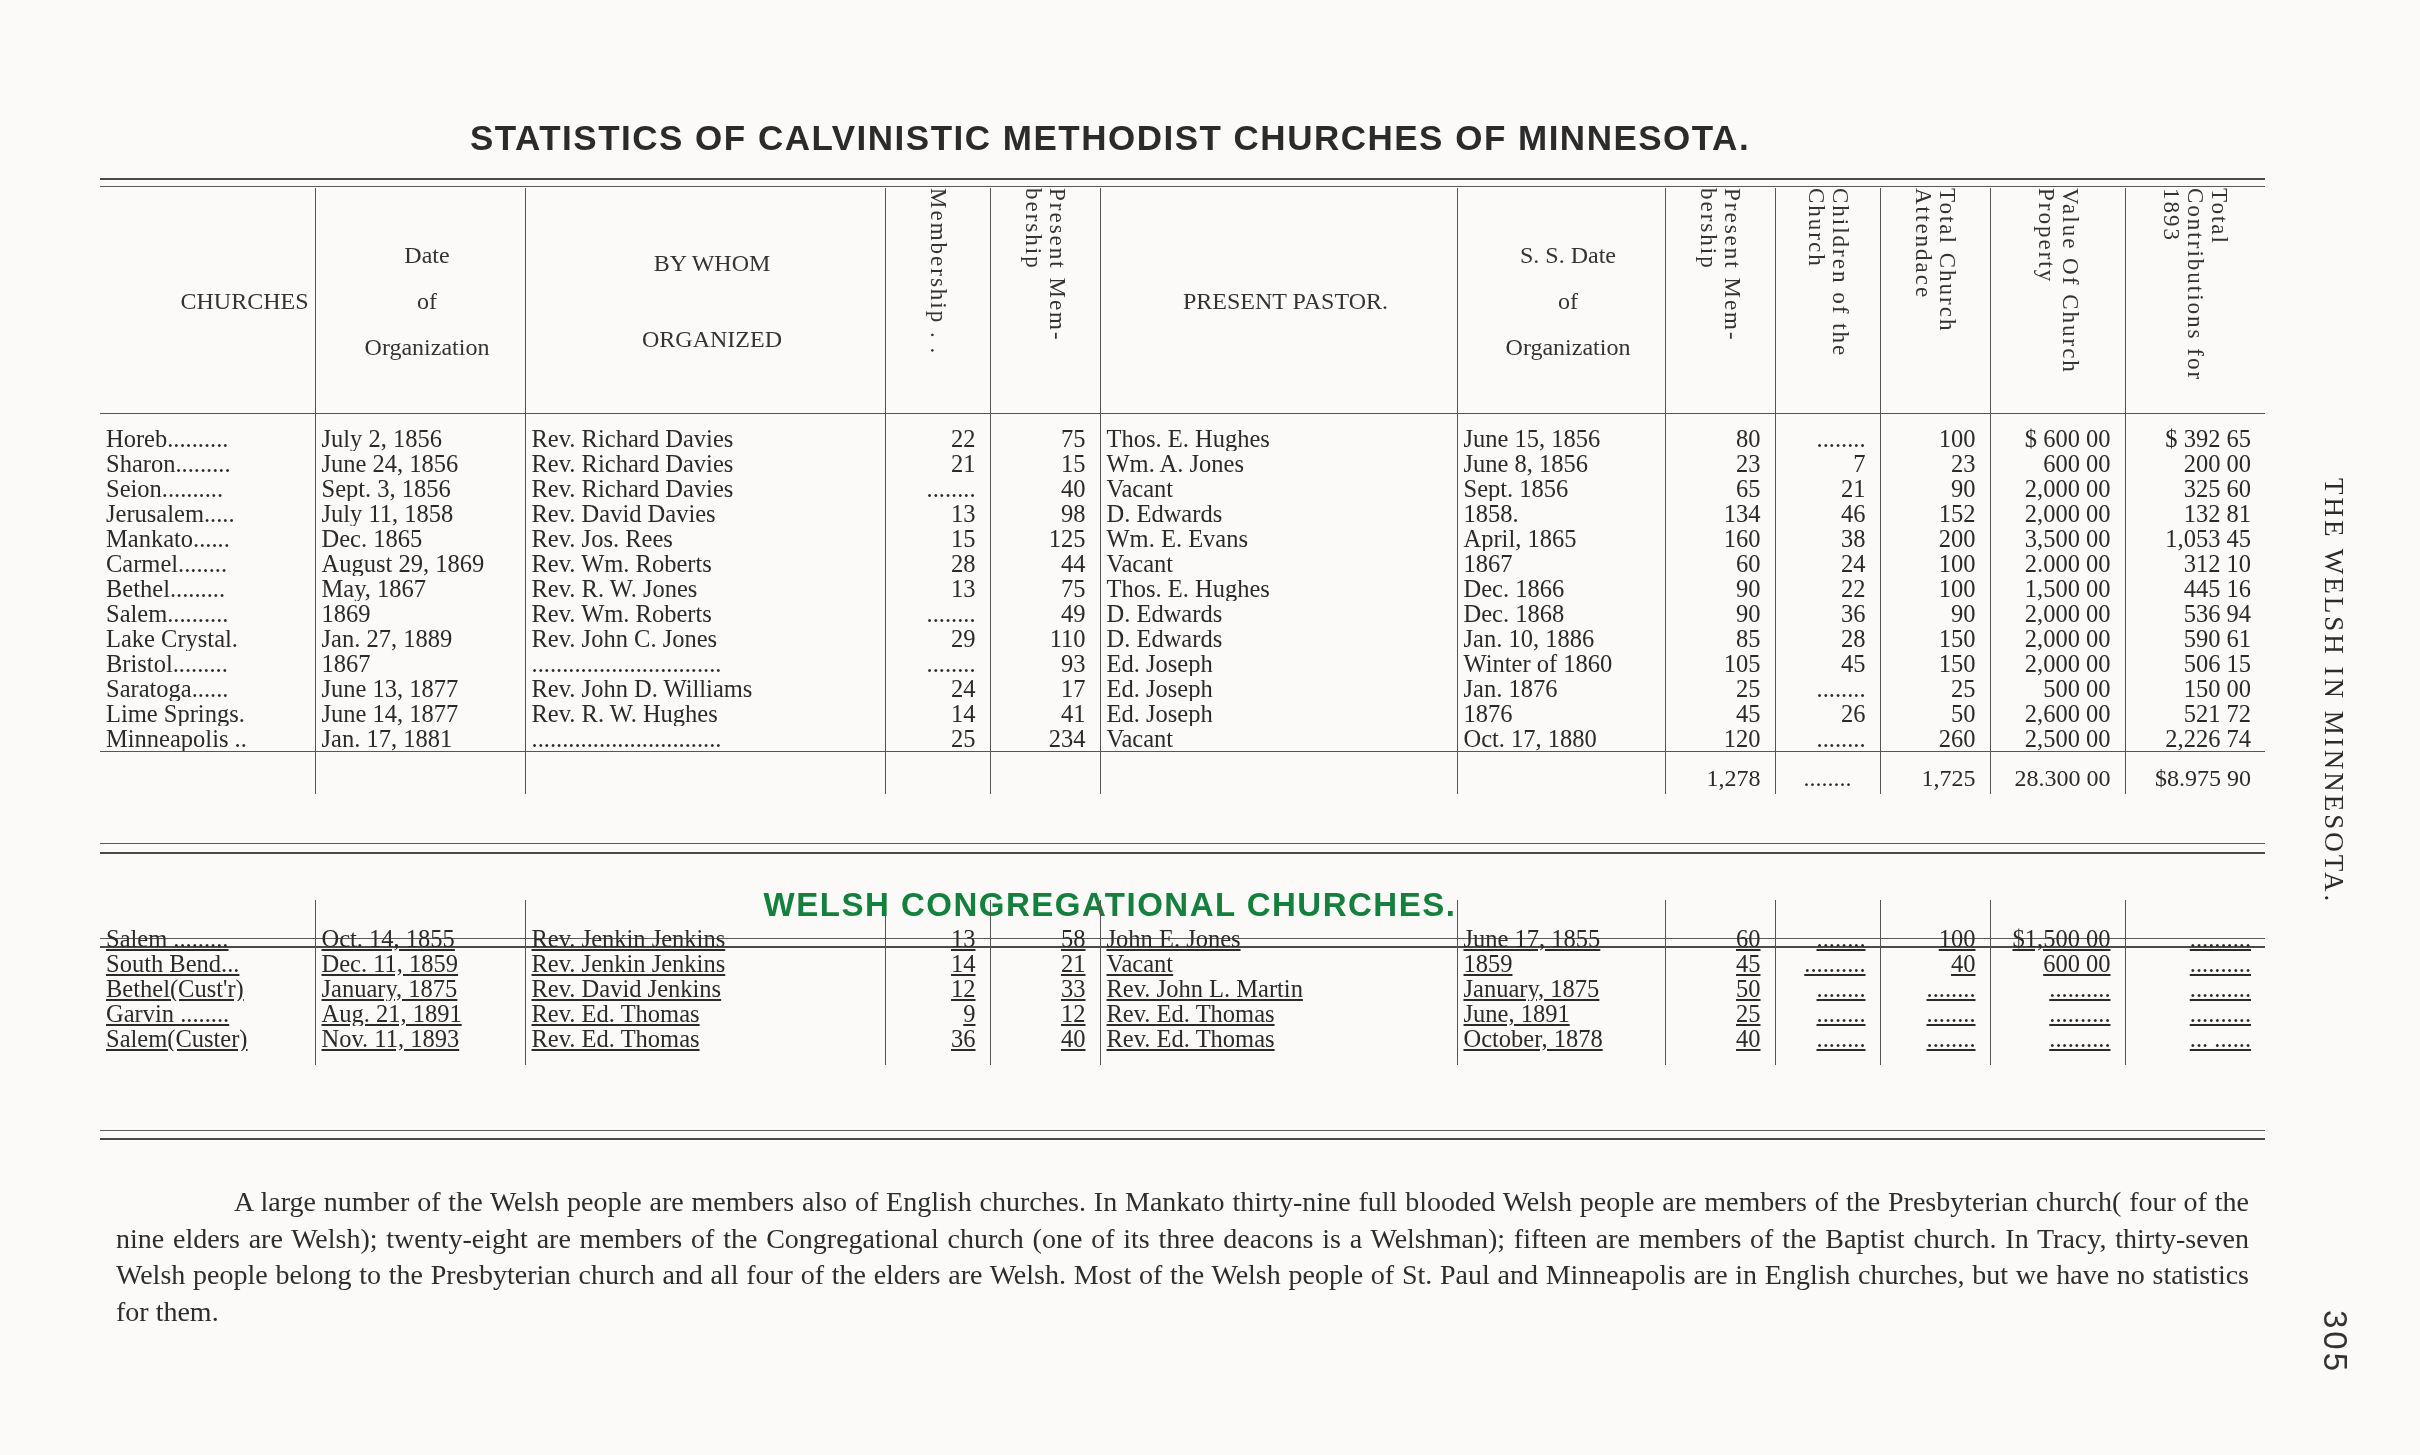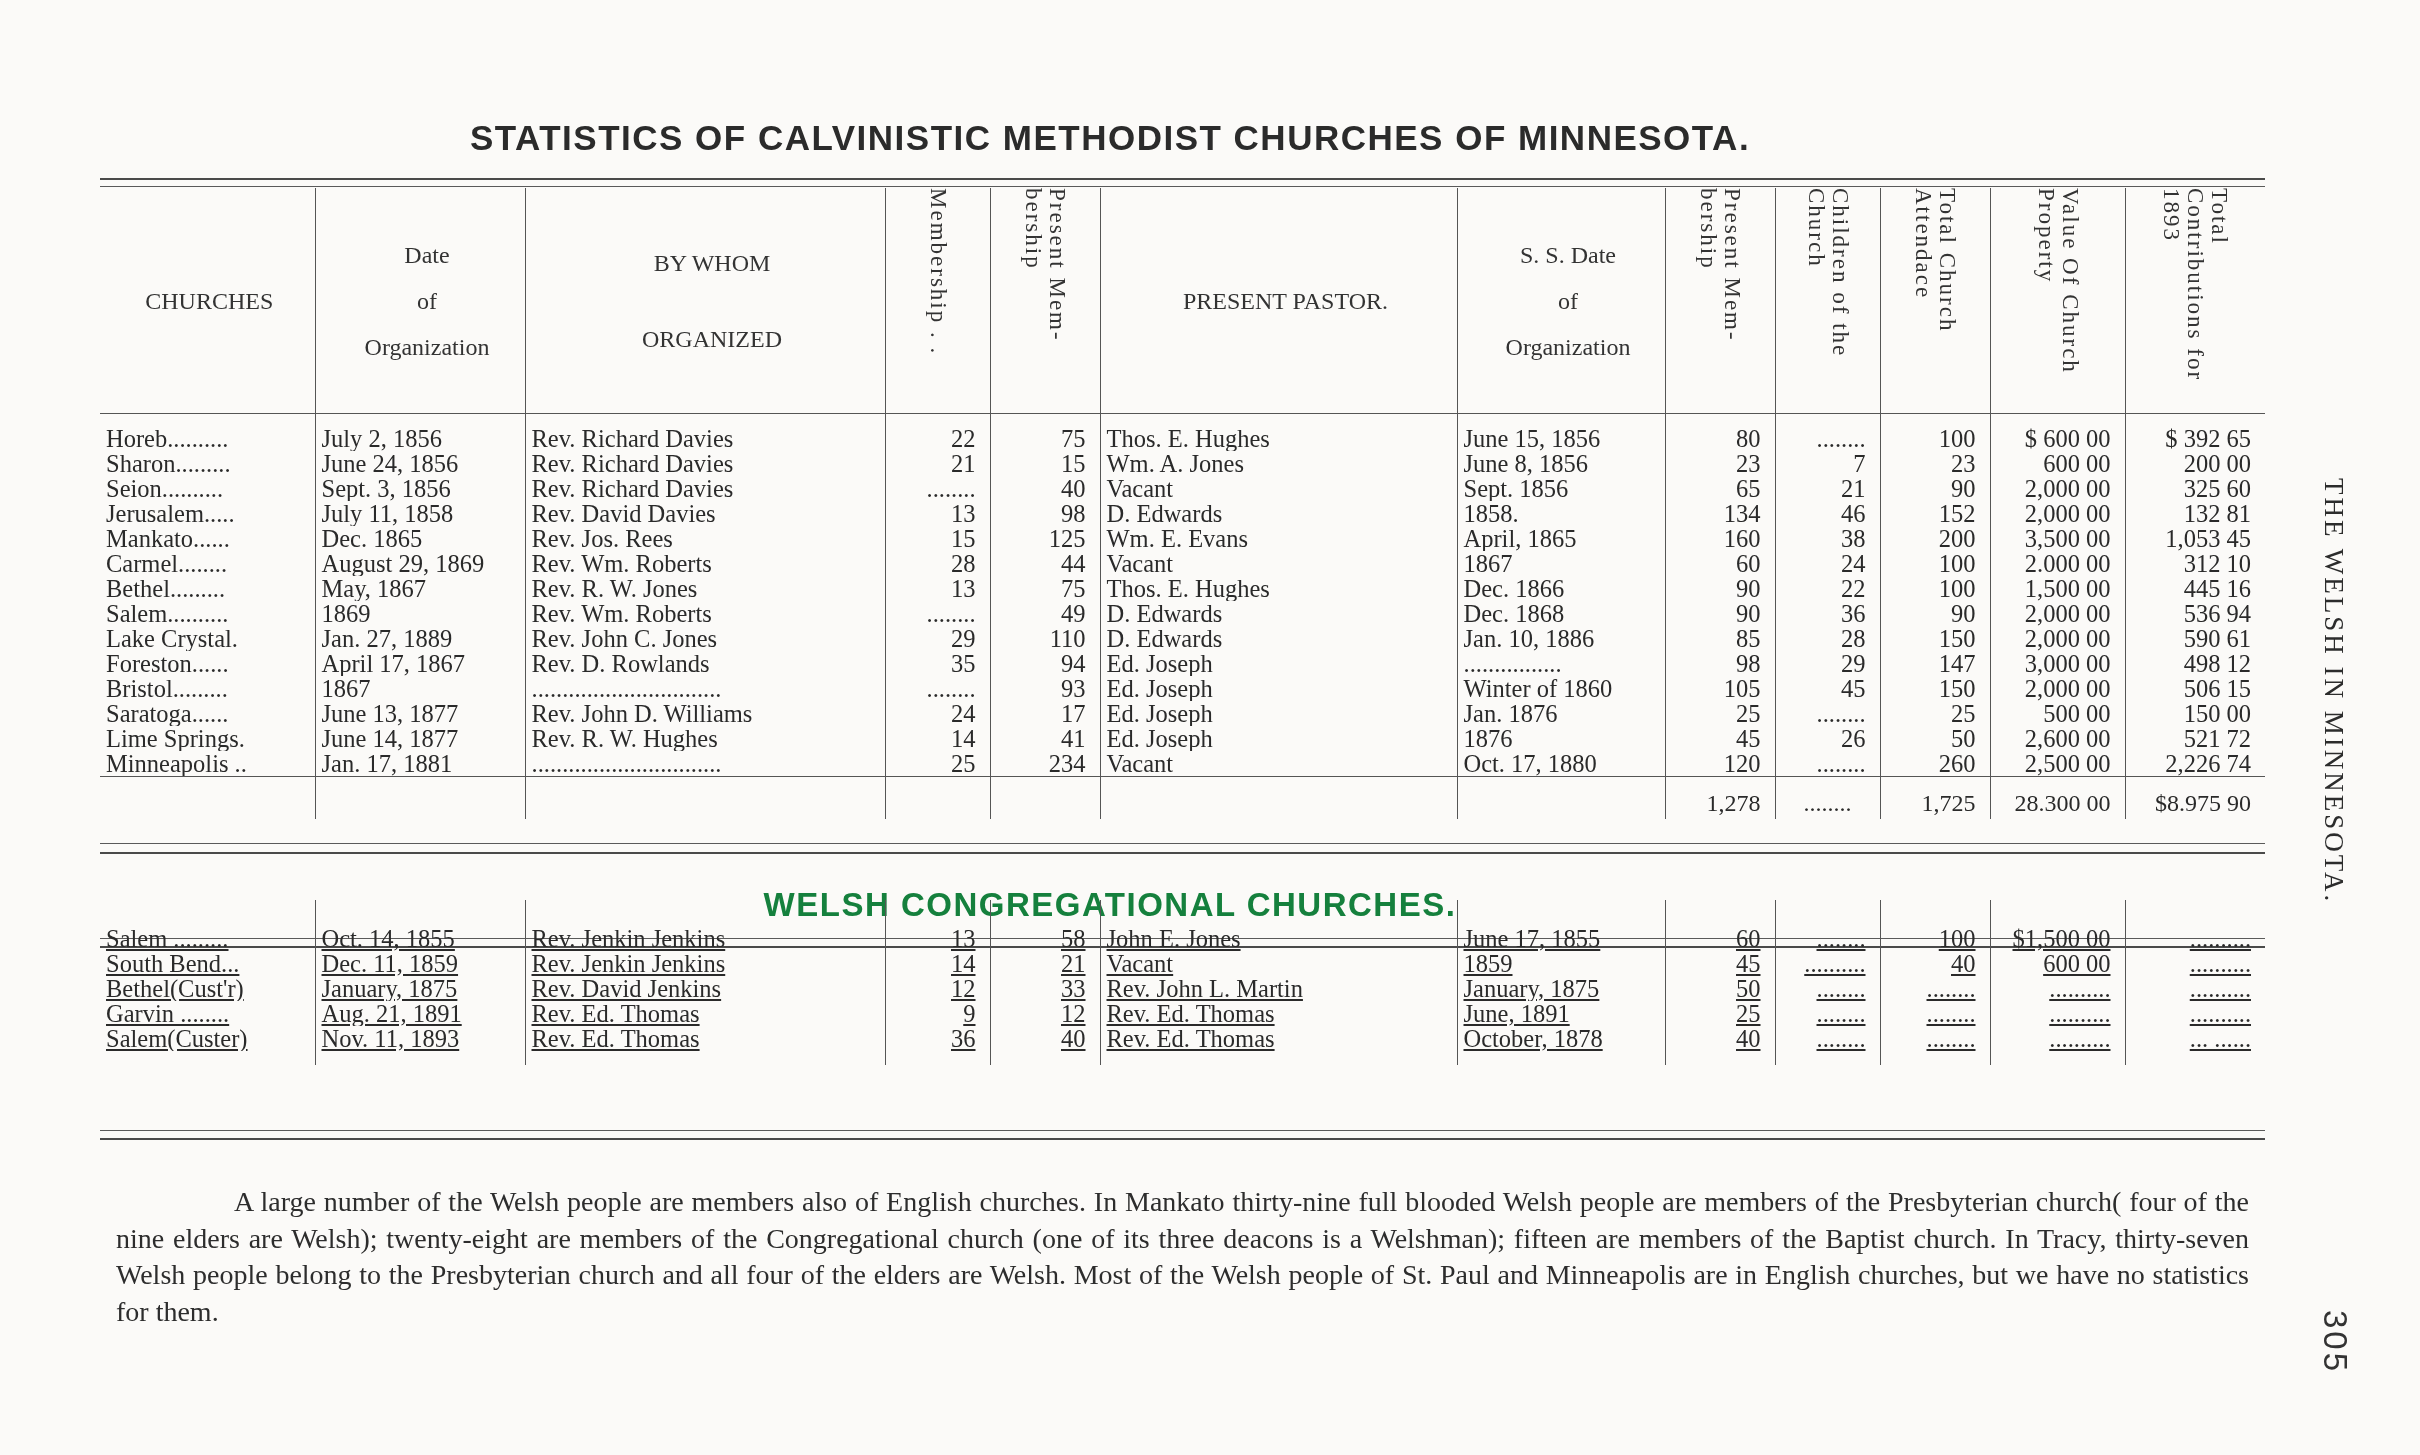--- a/index.html
+++ b/index.html
@@ -17,21 +17,21 @@
   table { position: absolute; left: 100px; width: 2165px; border-collapse: collapse; table-layout: fixed; }
   td, th { padding: 0 6px; font-weight: normal; vertical-align: top; }
   .grid td, .grid th { border-left: 1.5px solid #555; }
   .grid td:first-child, .grid th:first-child { border-left: none; }
   .hdr th { height: 225px; vertical-align: middle; text-align: center; font-size: 24px; line-height: 46px; color: #333; padding-left: 20px; }
   .hdr th.vert { padding: 0; }
   .vert-label {
     writing-mode: vertical-rl; display: inline-block; font-size: 23px; line-height: 24px;
     letter-spacing: 2px; text-align: left; height: 210px; color: #333;
   }
-  .hdr th.left { text-align: center; padding-left: 10px; }
+  .hdr th.left { text-align: right; padding-left: 10px; }
   .body td { font-size: 24.5px; line-height: 25px; white-space: nowrap; overflow: hidden; }
   .num { text-align: right; padding-right: 14px !important; }
   .ctr { text-align: center; }
   .sep td { height: 12px; border-top: 1.5px solid #555; }
   .tot td { height: 40px; vertical-align: bottom; font-size: 24px; padding-bottom: 2px; border-top: 1.5px solid #555; }
   .section-title {
     position: absolute; left: 0; width: 2220px; top: 886px; text-align: center;
     font-family: "Liberation Sans", "DejaVu Sans", sans-serif; font-weight: bold;
     font-size: 33px; letter-spacing: 1.5px; color: #15803d;
   }
@@ -234,34 +234,20 @@
         <td class="num">110</td>
         <td>D. Edwards</td>
         <td>Jan. 10, 1886</td>
         <td class="num">85</td>
         <td class="num">28</td>
         <td class="num">150</td>
         <td class="num">2,000 00</td>
         <td class="num">590 61</td>
       </tr>
       <tr>
-        <td>Foreston......</td>
-        <td>April 17, 1867</td>
-        <td>Rev. D. Rowlands</td>
-        <td class="num">35</td>
-        <td class="num">94</td>
-        <td>Ed. Joseph</td>
-        <td>................</td>
-        <td class="num">98</td>
-        <td class="num">29</td>
-        <td class="num">147</td>
-        <td class="num">3,000 00</td>
-        <td class="num">498 12</td>
-      </tr>
-      <tr>
         <td>Bristol.........</td>
         <td>1867</td>
         <td>...............................</td>
         <td class="num">........</td>
         <td class="num">93</td>
         <td>Ed. Joseph</td>
         <td>Winter of 1860</td>
         <td class="num">105</td>
         <td class="num">45</td>
         <td class="num">150</td>

